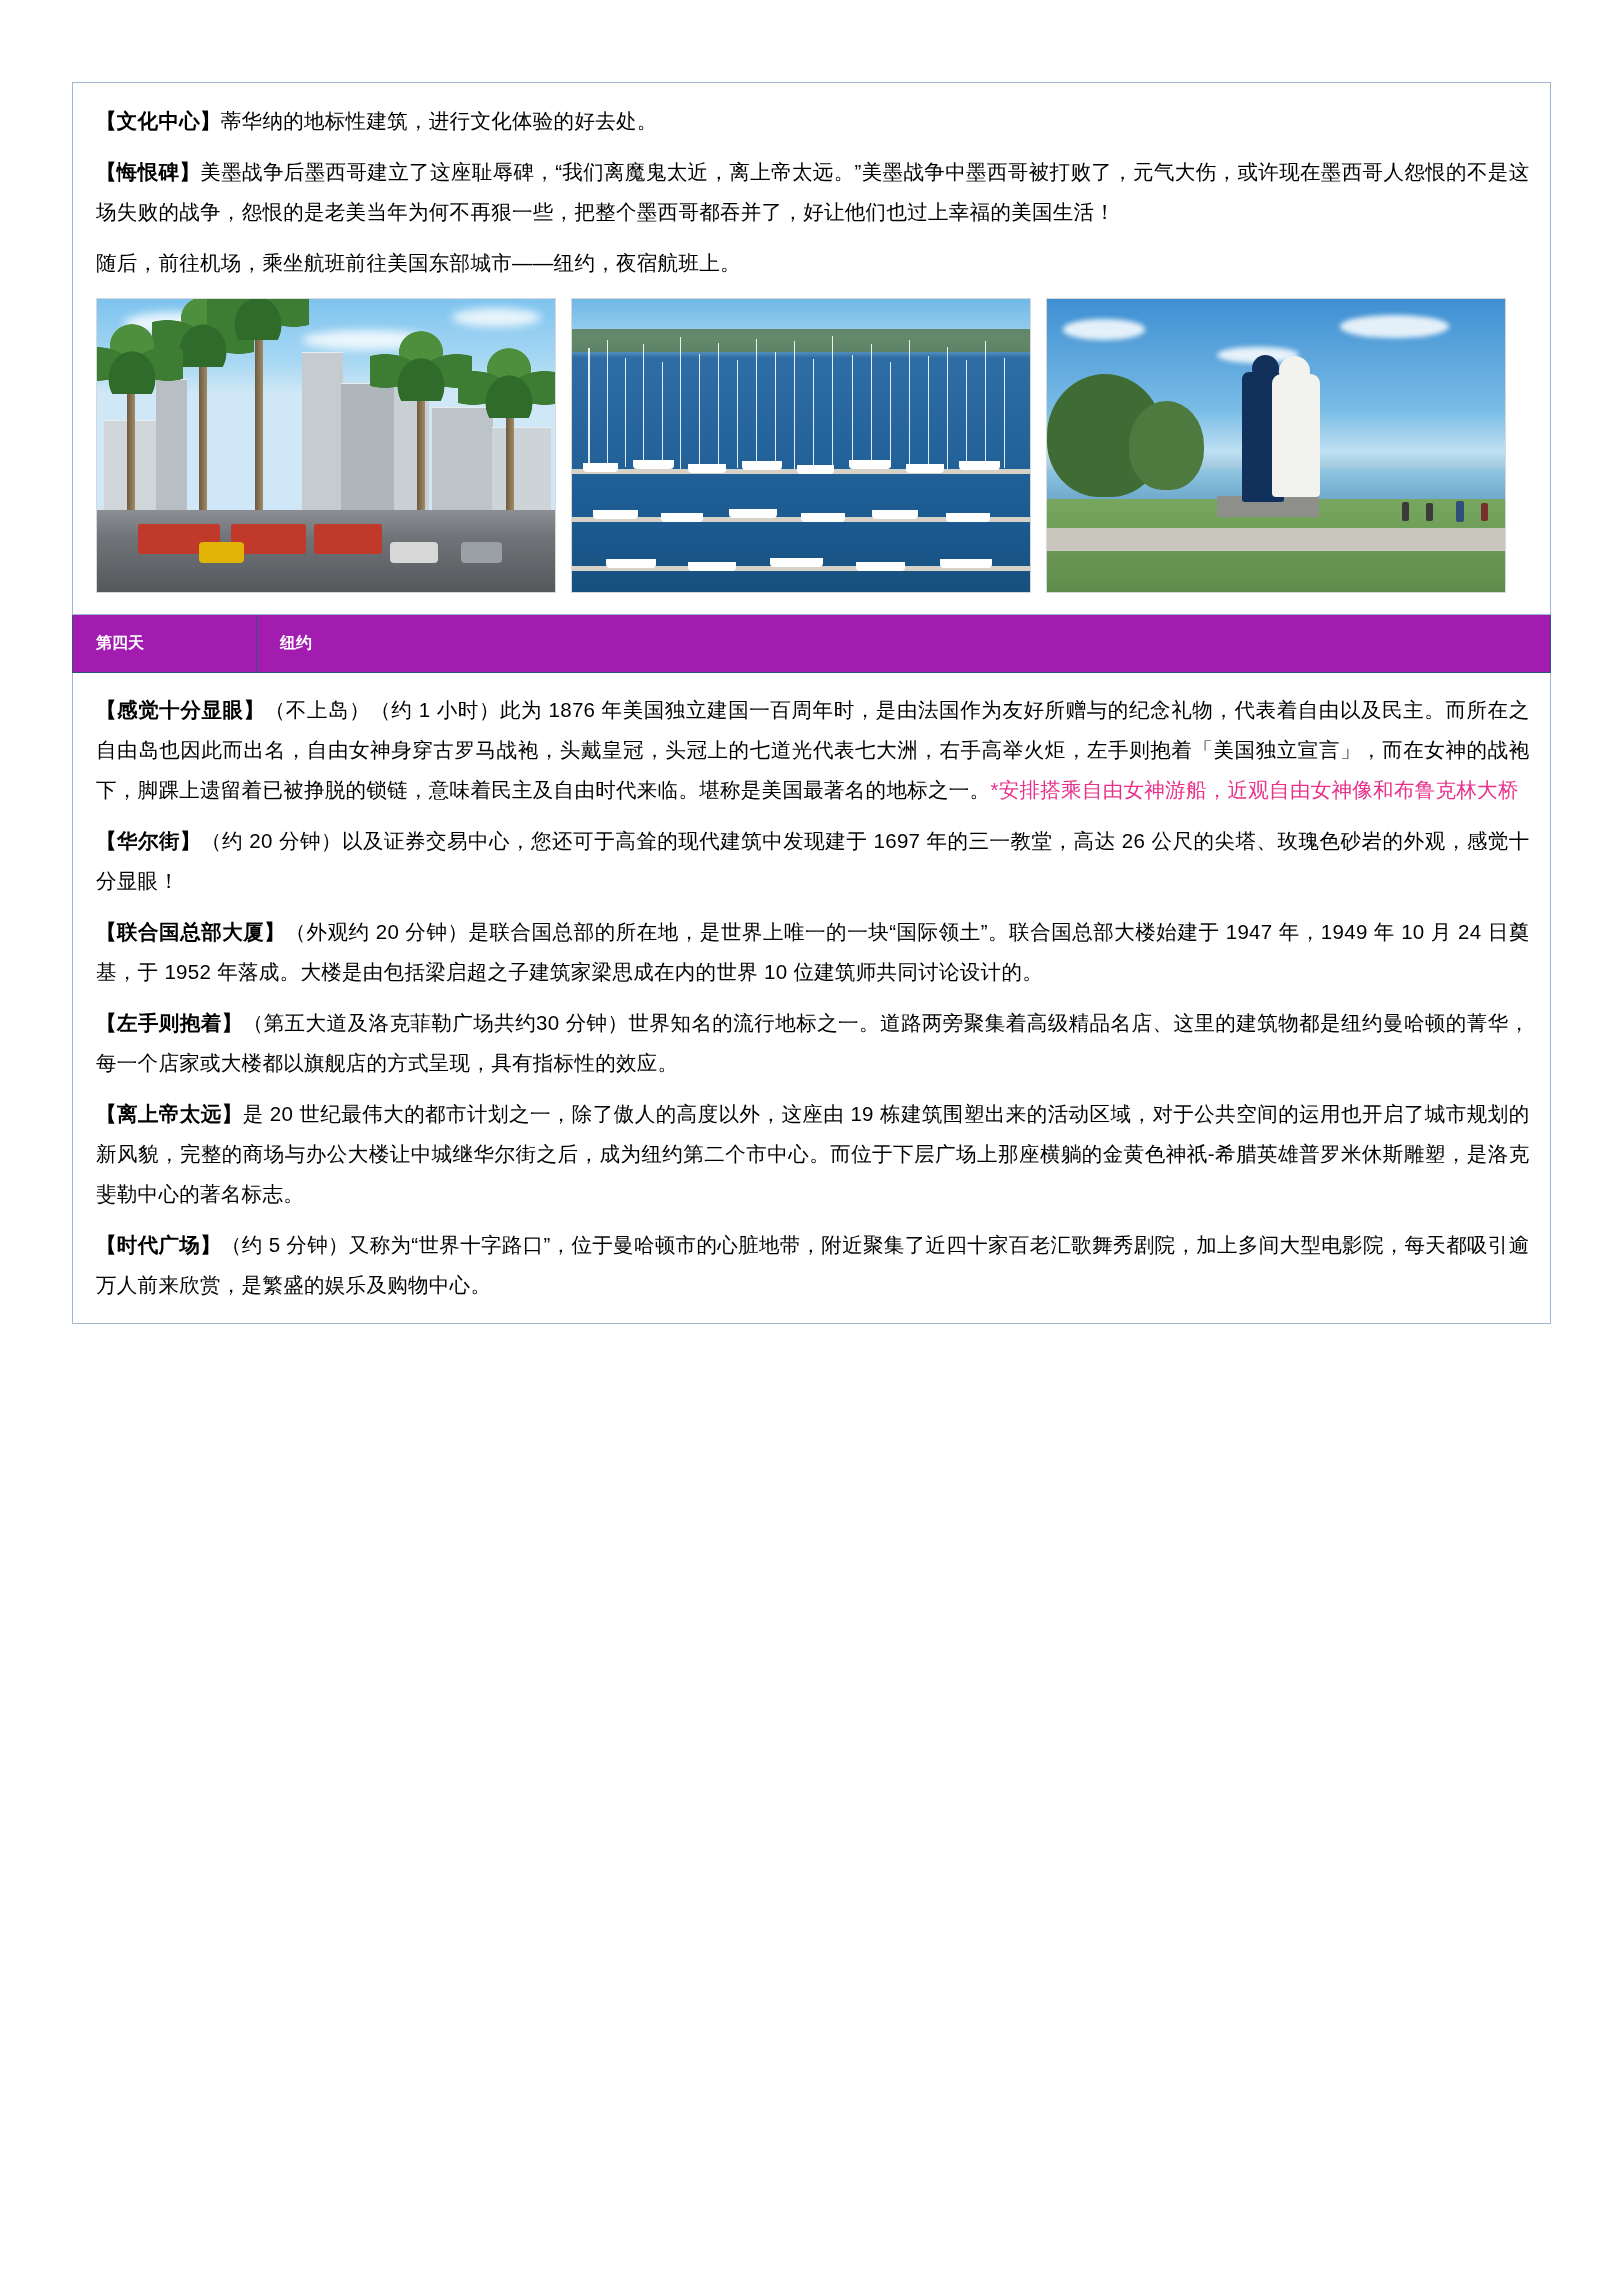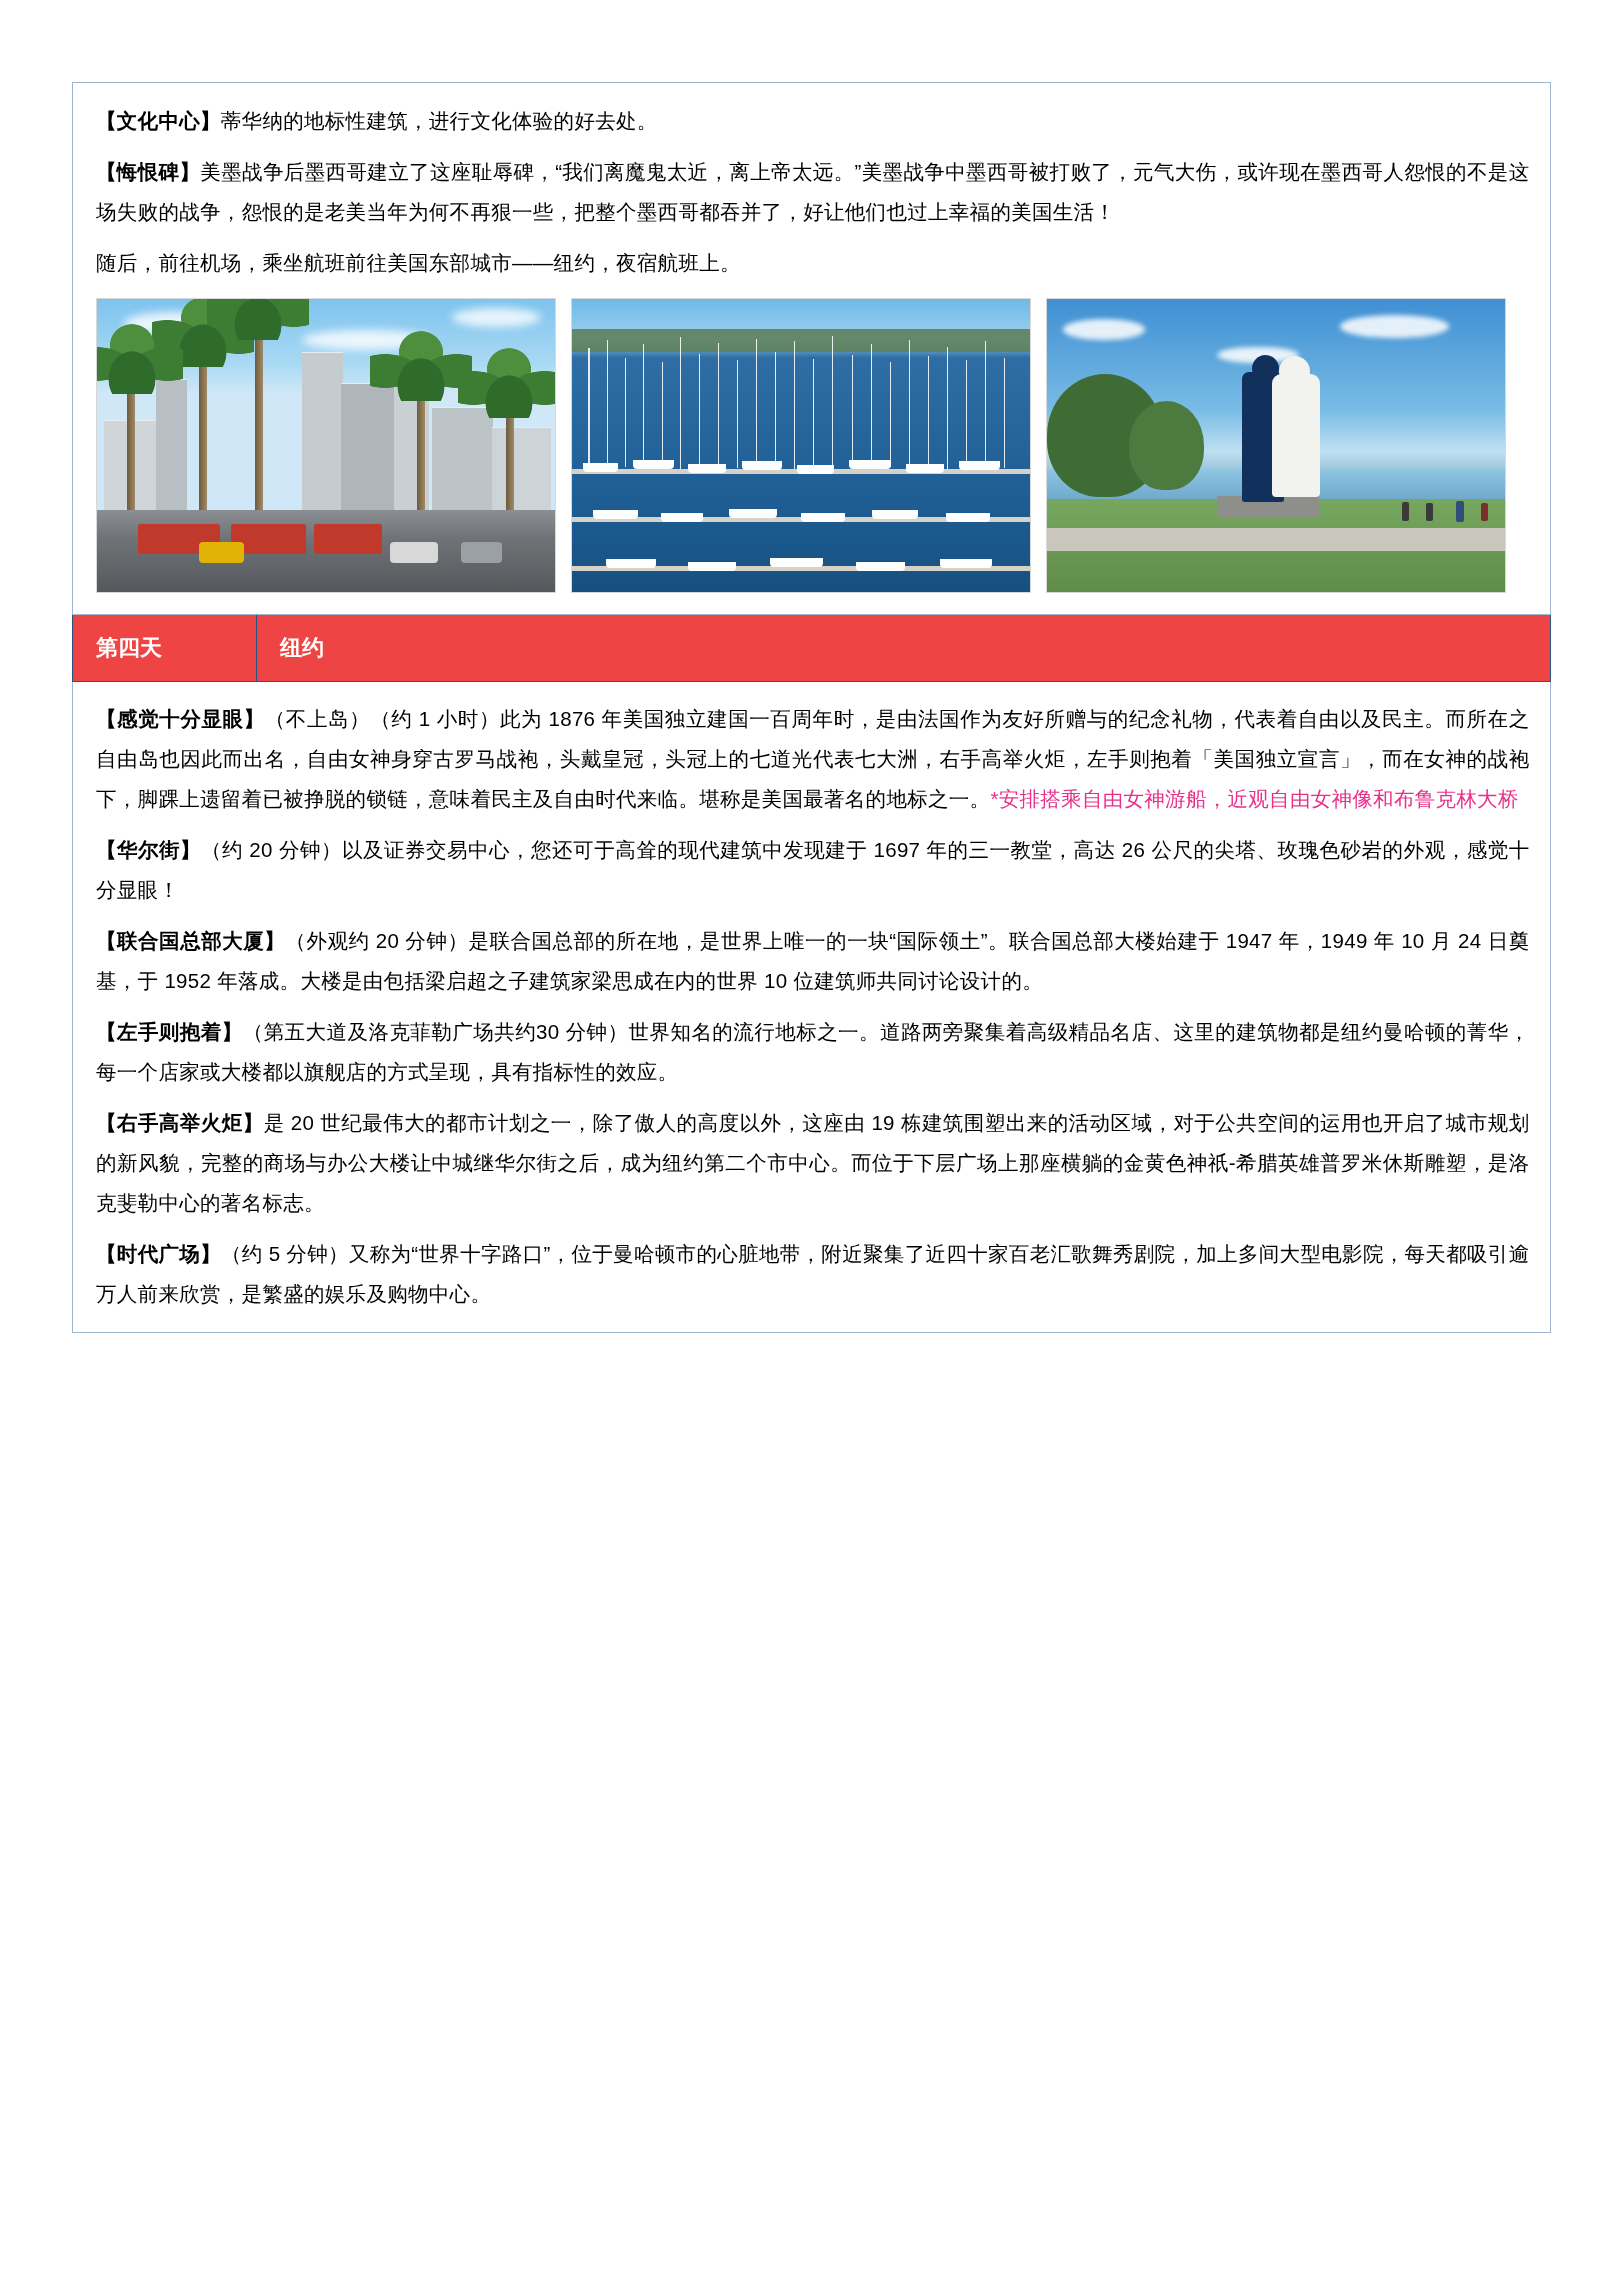--- a/index.html
+++ b/index.html
@@ -203,24 +203,24 @@
     width: 184px;
     font-size: 20.5px;
     padding: 17.7px 0 17.7px 23px;
     background: #ffffff;
   }
   .value-cell {
     font-size: 20.5px;
     padding: 17.7px 0 17.7px 23px;
   }
   .daybar td {
-    background: #ef4444;
+    background: #a21caf;
     color: #ffffff;
     font-weight: bold;
-    font-size: 22px;
+    font-size: 16px;
     padding: 17.7px 0 17.7px 23px;
     border-color: #27557f;
   }
 </style>
 </head>
 <body>
 
 <div class="page">
   <table class="doc-table">
     <colgroup>
@@ -364,21 +364,21 @@
             <p class="para">
               <b class="tag">【华尔街】</b><span>（约 20 分钟）以及证券交易中心，您还可于高耸的现代建筑中发现建于 1697 年的三一教堂，高达 26 公尺的尖塔、玫瑰色砂岩的外观，感觉十分显眼！</span>
             </p>
             <p class="para">
               <b class="tag">【联合国总部大厦】</b><span>（外观约 20 分钟）是联合国总部的所在地，是世界上唯一的一块“国际领土”。联合国总部大楼始建于 1947 年，1949 年 10 月 24 日奠基，于 1952 年落成。大楼是由包括梁启超之子建筑家梁思成在内的世界 10 位建筑师共同讨论设计的。</span>
             </p>
             <p class="para">
               <b class="tag">【左手则抱着】</b><span>（第五大道及洛克菲勒广场共约30 分钟）世界知名的流行地标之一。道路两旁聚集着高级精品名店、这里的建筑物都是纽约曼哈顿的菁华，每一个店家或大楼都以旗舰店的方式呈现，具有指标性的效应。</span>
             </p>
             <p class="para">
-              <b class="tag">【右手高举火炬】</b><span>是 20 世纪最伟大的都市计划之一，除了傲人的高度以外，这座由 19 栋建筑围塑出来的活动区域，对于公共空间的运用也开启了城市规划的新风貌，完整的商场与办公大楼让中城继华尔街之后，成为纽约第二个市中心。而位于下层广场上那座横躺的金黄色神祇-希腊英雄普罗米休斯雕塑，是洛克斐勒中心的著名标志。</span>
+              <b class="tag">【离上帝太远】</b><span>是 20 世纪最伟大的都市计划之一，除了傲人的高度以外，这座由 19 栋建筑围塑出来的活动区域，对于公共空间的运用也开启了城市规划的新风貌，完整的商场与办公大楼让中城继华尔街之后，成为纽约第二个市中心。而位于下层广场上那座横躺的金黄色神祇-希腊英雄普罗米休斯雕塑，是洛克斐勒中心的著名标志。</span>
             </p>
             <p class="para">
               <b class="tag">【时代广场】</b><span>（约 5 分钟）又称为“世界十字路口”，位于曼哈顿市的心脏地带，附近聚集了近四十家百老汇歌舞秀剧院，加上多间大型电影院，每天都吸引逾万人前来欣赏，是繁盛的娱乐及购物中心。</span>
             </p>
           </div>
         </td>
       </tr>
     </tbody>
   </table>
 </div>

